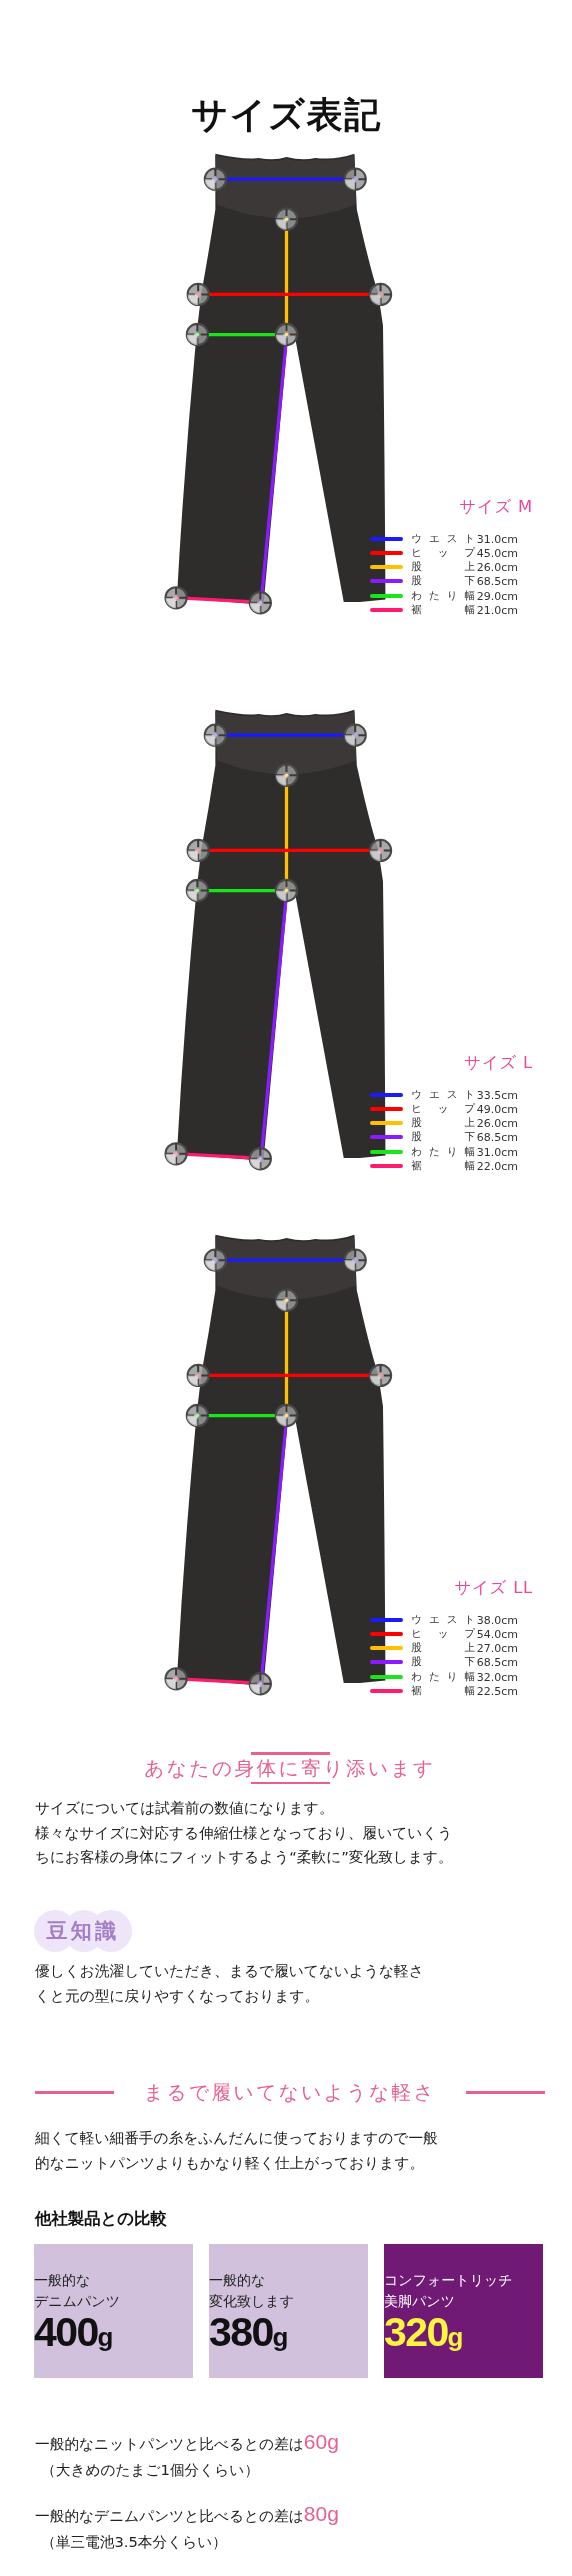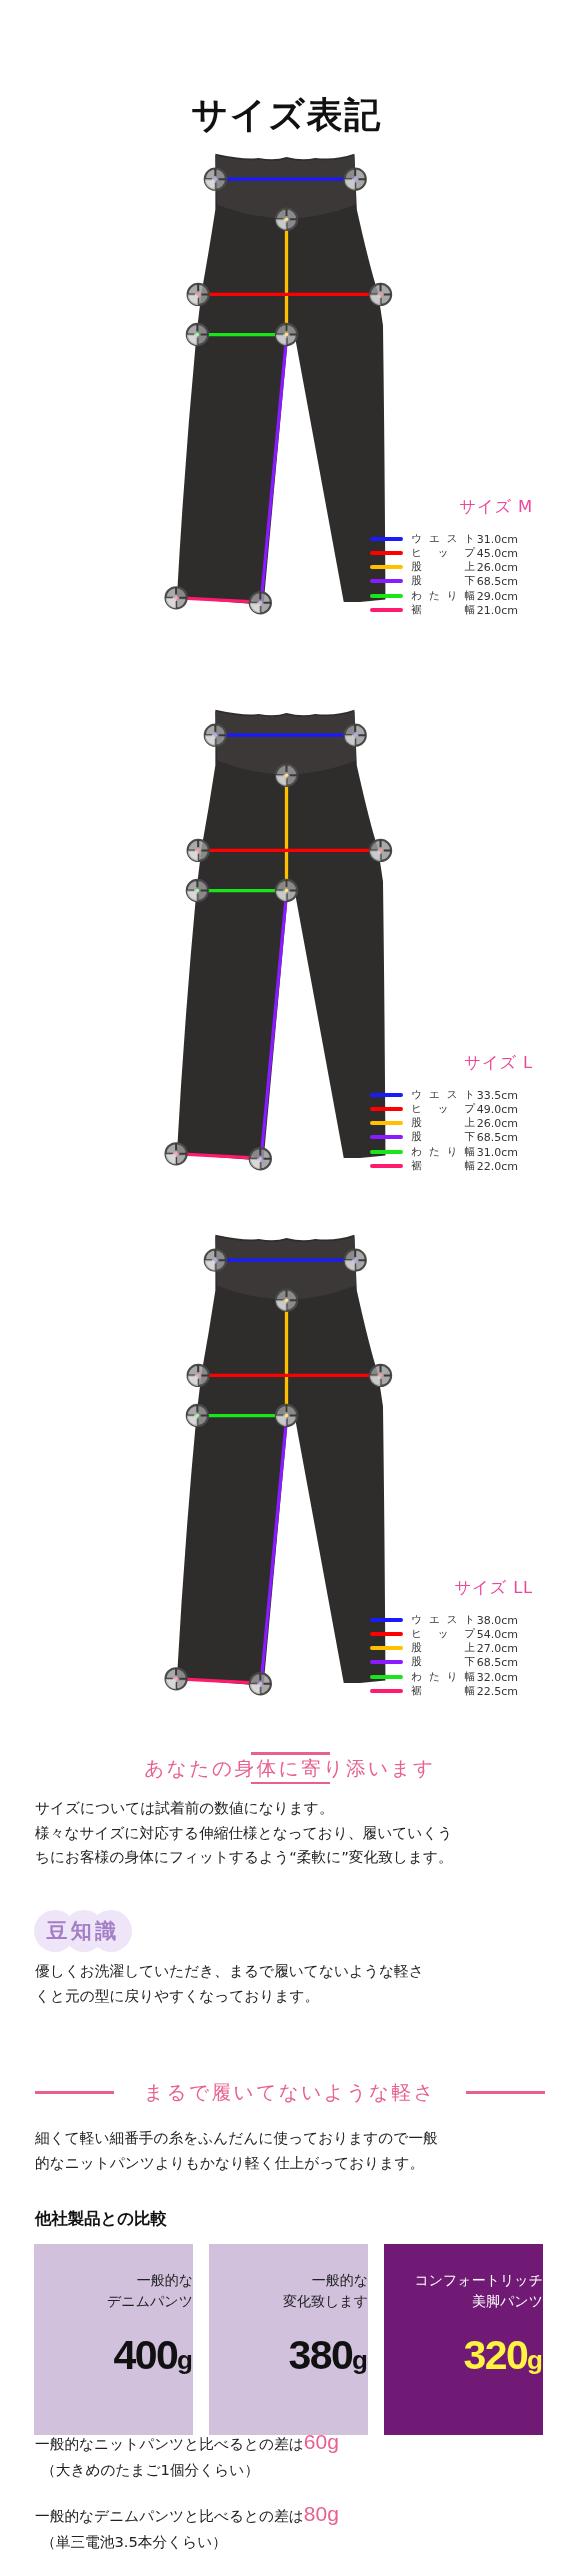--- a/index.html
+++ b/index.html
@@ -16,23 +16,23 @@
   .legend-label { width: 64px; font-size: 10.6px; color: #333; display: flex; justify-content: space-between; letter-spacing: 0; }
   .legend-value { font-size: 11px; color: #333; margin-left: 1.6px; }
   .sec-header { left: 35px; width: 510px; height: 24.5px; display: flex; align-items: center; justify-content: space-between; }
   .sec-header .rule { height: 2.5px; width: 79px; background: #e8608d; flex: none; }
   .sec-header .hd-text { flex: 1; text-align: center; color: #e8608d; font-size: 19.6px; letter-spacing: 2.5px; font-family: "DejaVu Sans", sans-serif; }
   .para { left: 35px; width: 507px; font-size: 14.7px; line-height: 24.5px; color: #222; }
   .badge { left: 34px; width: 98px; height: 42px; }
   .badge .circ { position: absolute; top: 0; width: 42px; height: 42px; border-radius: 50%; background: #efe5f8; }
   .badge .btxt { position: absolute; left: 0; top: 0; width: 98px; height: 42px; line-height: 42px; text-align: center; font-size: 21px; color: #a37fc6; letter-spacing: 3.3px; font-weight: bold; }
   .cmp-title { left: 35px; top: 2168px; font-size: 16.4px; font-weight: bold; color: #111; }
-  .cmp-box { top: 2204px; width: 159px; height: 191px; text-align: right; }
+  .cmp-box { top: 2204px; width: 159px; height: 134px; text-align: left; }
   .cmp-box .cmp-label { position: absolute; left: 0; width: 159px; top: 26px; font-family: "DejaVu Serif", "Liberation Serif", serif; font-size: 14px; line-height: 21px; }
-  .cmp-box .cmp-weight { position: absolute; left: 0; width: 159px; top: 87px; font-family: "Liberation Sans", "DejaVu Sans", sans-serif; font-weight: bold; font-size: 41px; line-height: 49px; letter-spacing: -1.6px; }
+  .cmp-box .cmp-weight { position: absolute; left: 0; width: 159px; top: 64px; font-family: "Liberation Sans", "DejaVu Sans", sans-serif; font-weight: bold; font-size: 41px; line-height: 49px; letter-spacing: -1.6px; }
   .cmp-box .cmp-weight .unit { font-size: 26px; letter-spacing: 0; }
   .diff { left: 35px; font-size: 14.7px; color: #222; line-height: 24.5px; }
   .diff .hl { color: #e8608d; font-size: 21px; font-family: "Liberation Sans", sans-serif; }
   .diff-sub { left: 41px; font-size: 14.7px; color: #222; line-height: 24.5px; }
 </style>
 </head>
 <body>
 
 <div class="abs page-title">サイズ表記</div>
 

